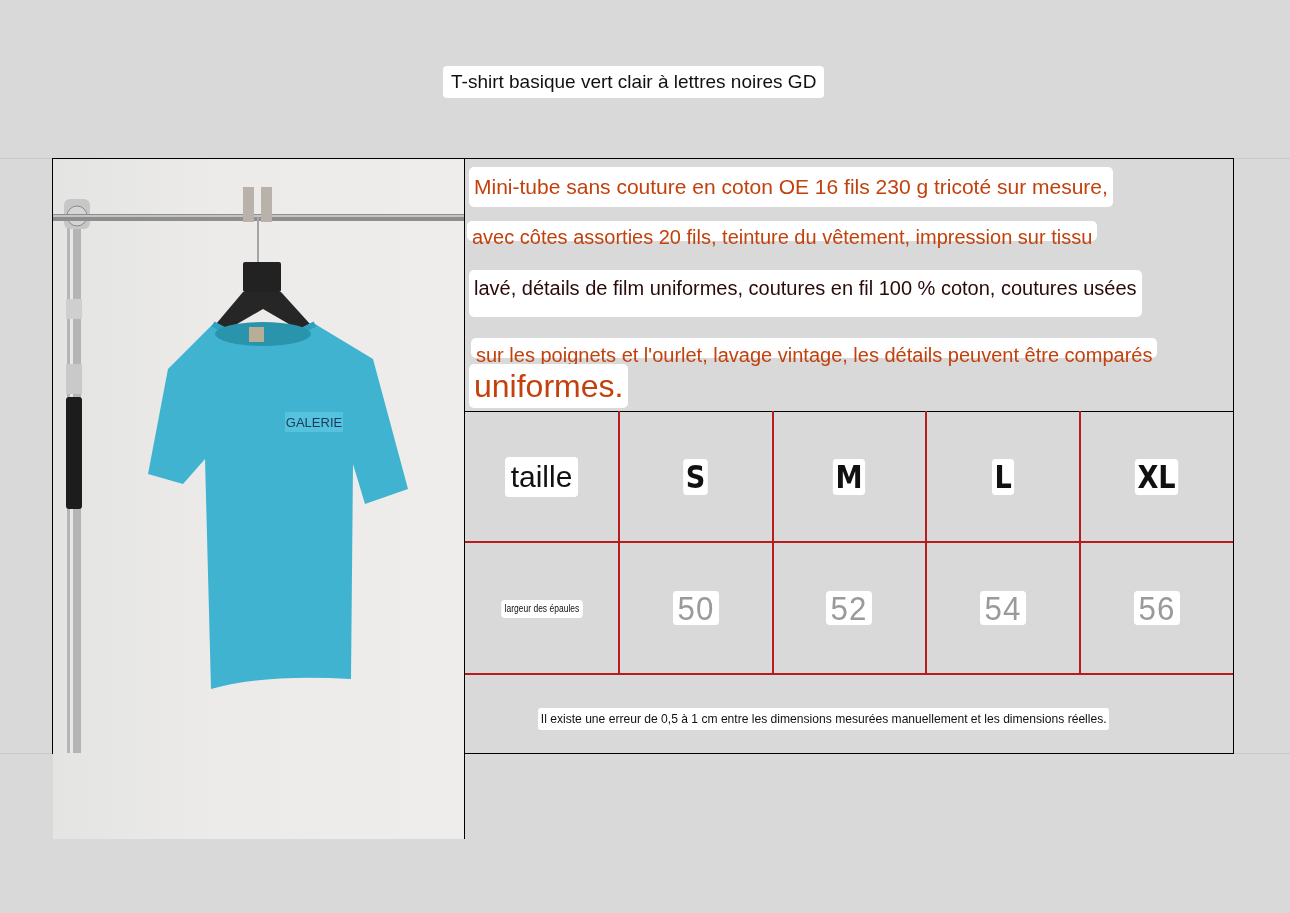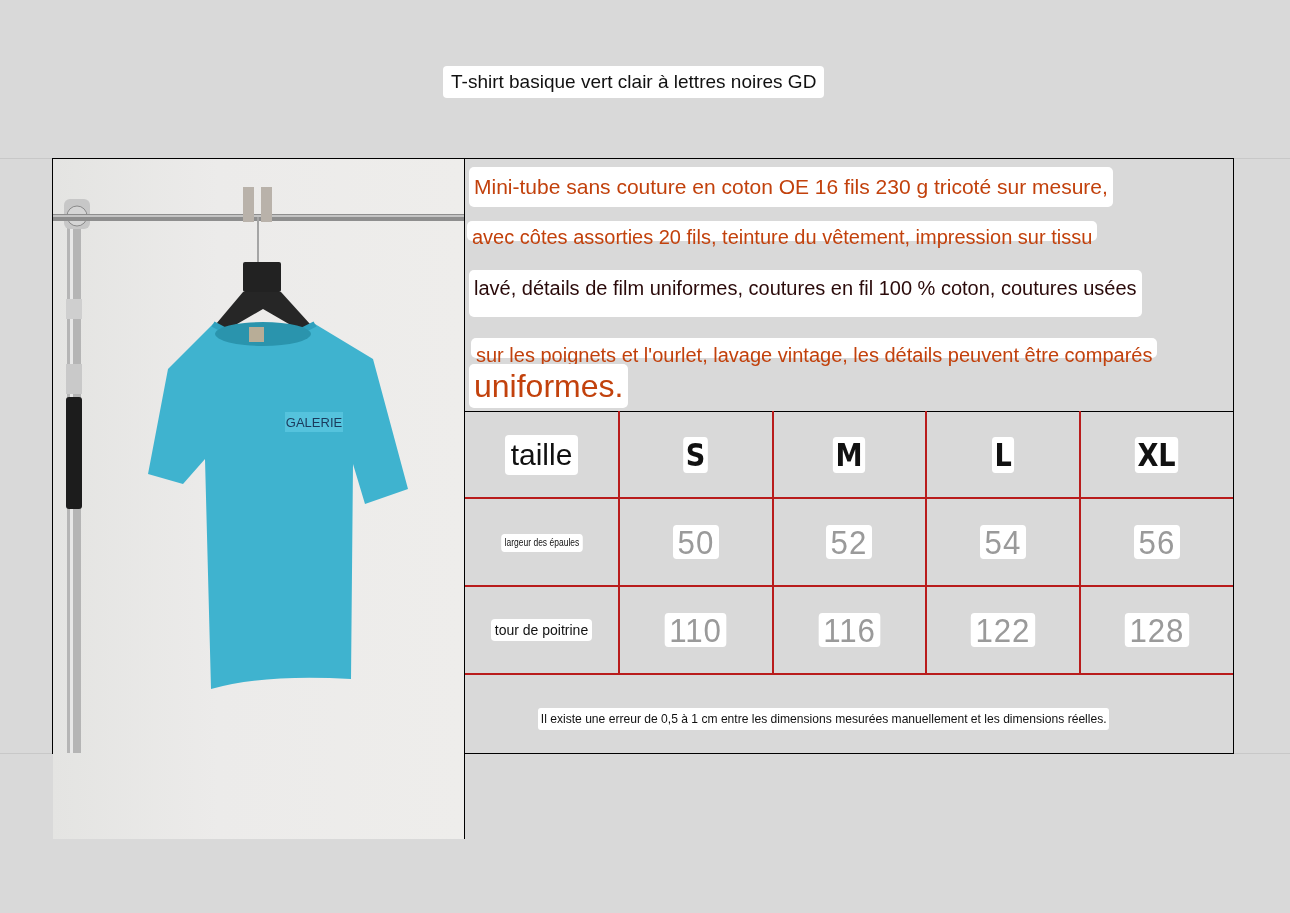--- a/index.html
+++ b/index.html
@@ -137,26 +137,19 @@
           <td><span class="chip size-chip">L</span></td>
           <td><span class="chip size-chip">XL</span></td>
         </tr>
         <tr>
           <td><span class="chip row-label">largeur des épaules</span></td>
           <td><span class="chip val-chip">50</span></td>
           <td><span class="chip val-chip">52</span></td>
           <td><span class="chip val-chip">54</span></td>
           <td><span class="chip val-chip">56</span></td>
         </tr>
-        <tr>
-          <td><span class="chip row-label big">tour de poitrine</span></td>
-          <td><span class="chip val-chip">110</span></td>
-          <td><span class="chip val-chip">116</span></td>
-          <td><span class="chip val-chip">122</span></td>
-          <td><span class="chip val-chip">128</span></td>
-        </tr>
       </tbody>
         </table>
 
       <div class="note">Il existe une erreur de 0,5 à 1 cm entre les dimensions mesurées manuellement et les dimensions réelles.</div>
     </div>
   </div>
 </div>
 
 </body></html>

